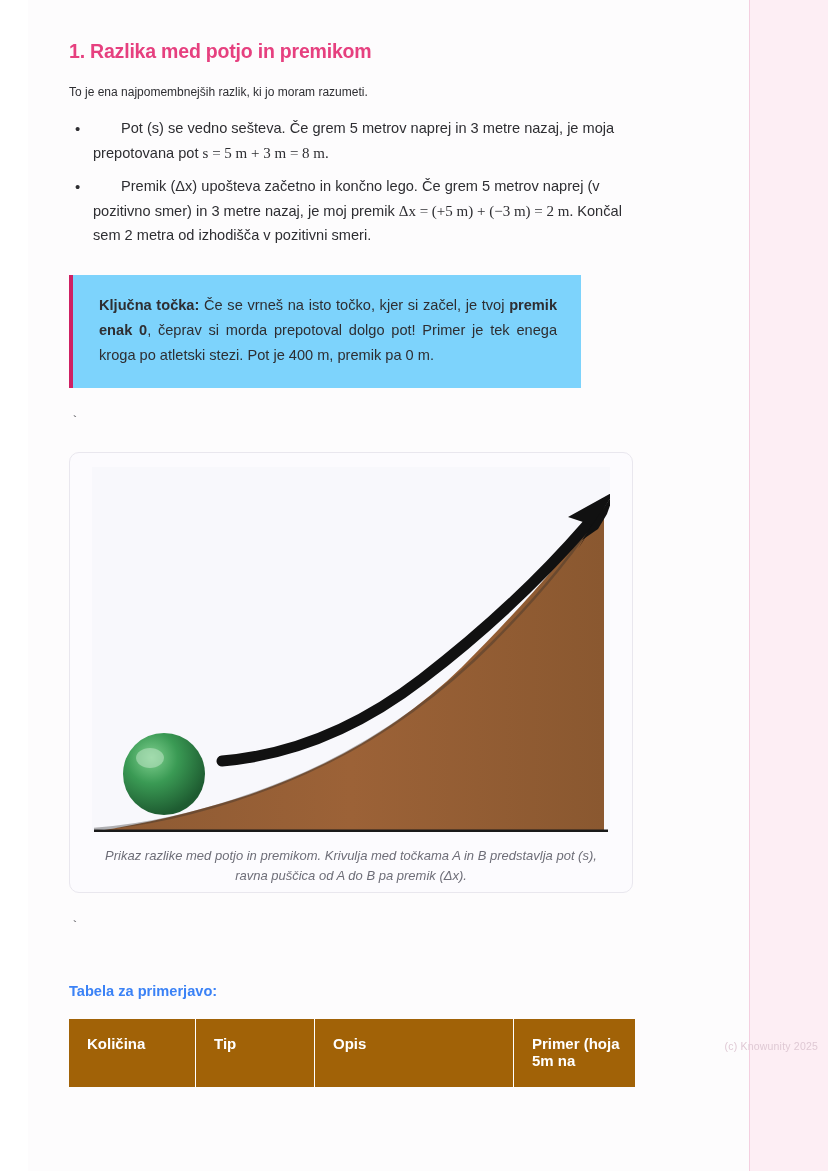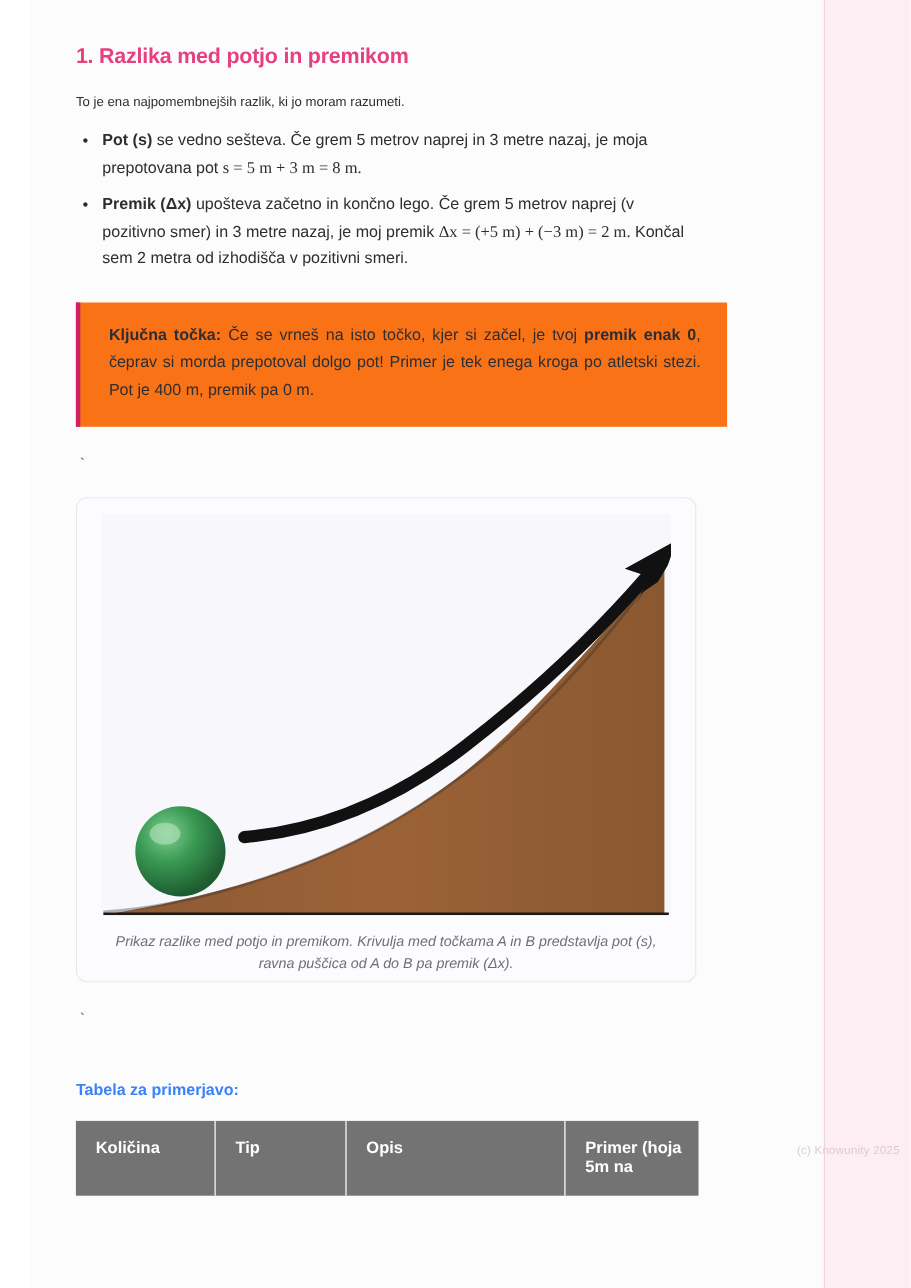--- a/index.html
+++ b/index.html
@@ -80,34 +80,35 @@
   }
   ul.bullets li:before {
     content: "\2022";
     position: absolute;
     left: -16px;
     top: 0;
     color: #2e2e32;
     font-size: 15px;
   }
   ul.bullets b {
-    font-weight: bold;
+    font-weight: normal;
+    margin-left: 28px;
   }
   .math {
     font-family: "Liberation Serif", serif;
     font-size: 15px;
     margin-top: 36px;
   }
   .callout {
     margin-top: 28px;
-    background: #f97316;
+    background: #7dd3fc;
     border-left: 4px solid #cf2063;
     padding: 18px 24px 20px 26px;
     box-sizing: border-box;
-    width: 592px;
+    width: 512px;
   }
   .callout p {
     margin: 0;
     font-size: 14.6px;
     line-height: 1.72;
     color: #2e2e32;
     text-align: justify;
   }
   .callout b { font-weight: bold; }
   .tick {
@@ -148,21 +149,21 @@
     font-weight: bold;
     color: #3b82f6;
   }
   table.cmp {
     margin-top: 20px;
     border-collapse: collapse;
     width: 566px;
     table-layout: fixed;
   }
   table.cmp th {
-    background: #737373;
+    background: #a16207;
     color: #ffffff;
     font-size: 15px;
     font-weight: bold;
     text-align: left;
     padding: 16px 14px 18px 18px;
     border-right: 1px solid #ffffff;
     vertical-align: top;
   }
   table.cmp th:last-child { border-right: none; }
   .watermark {

